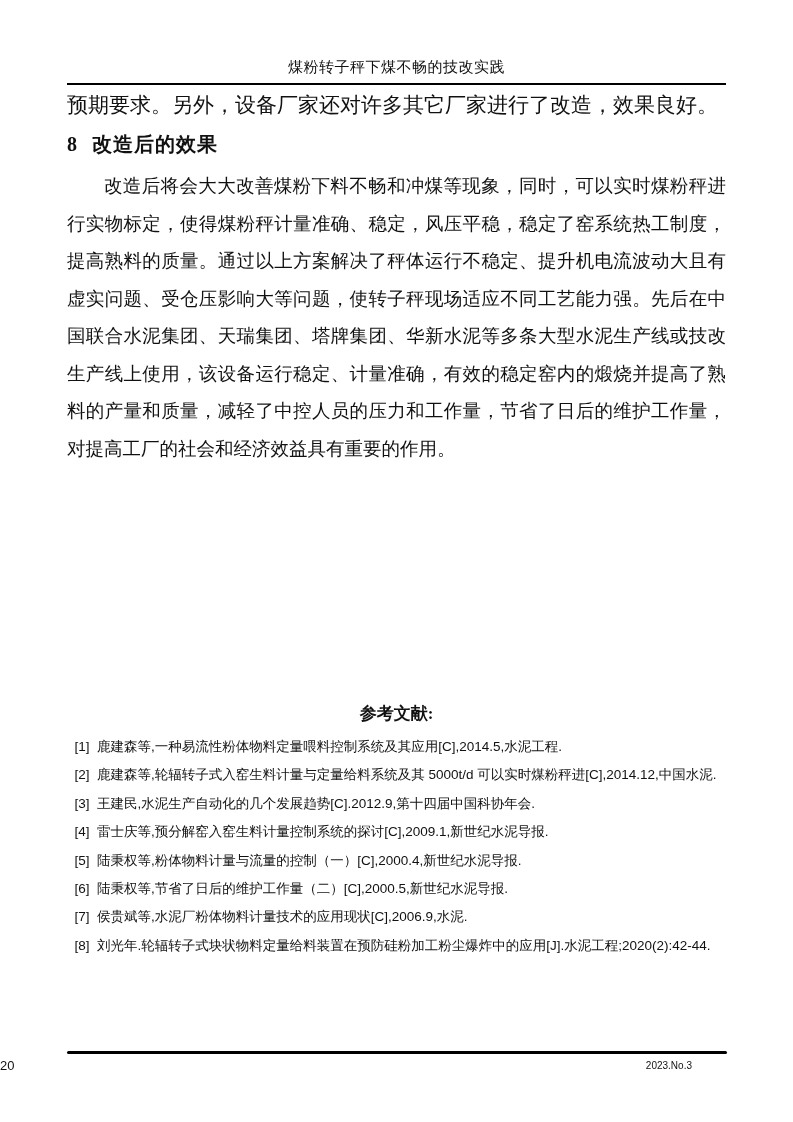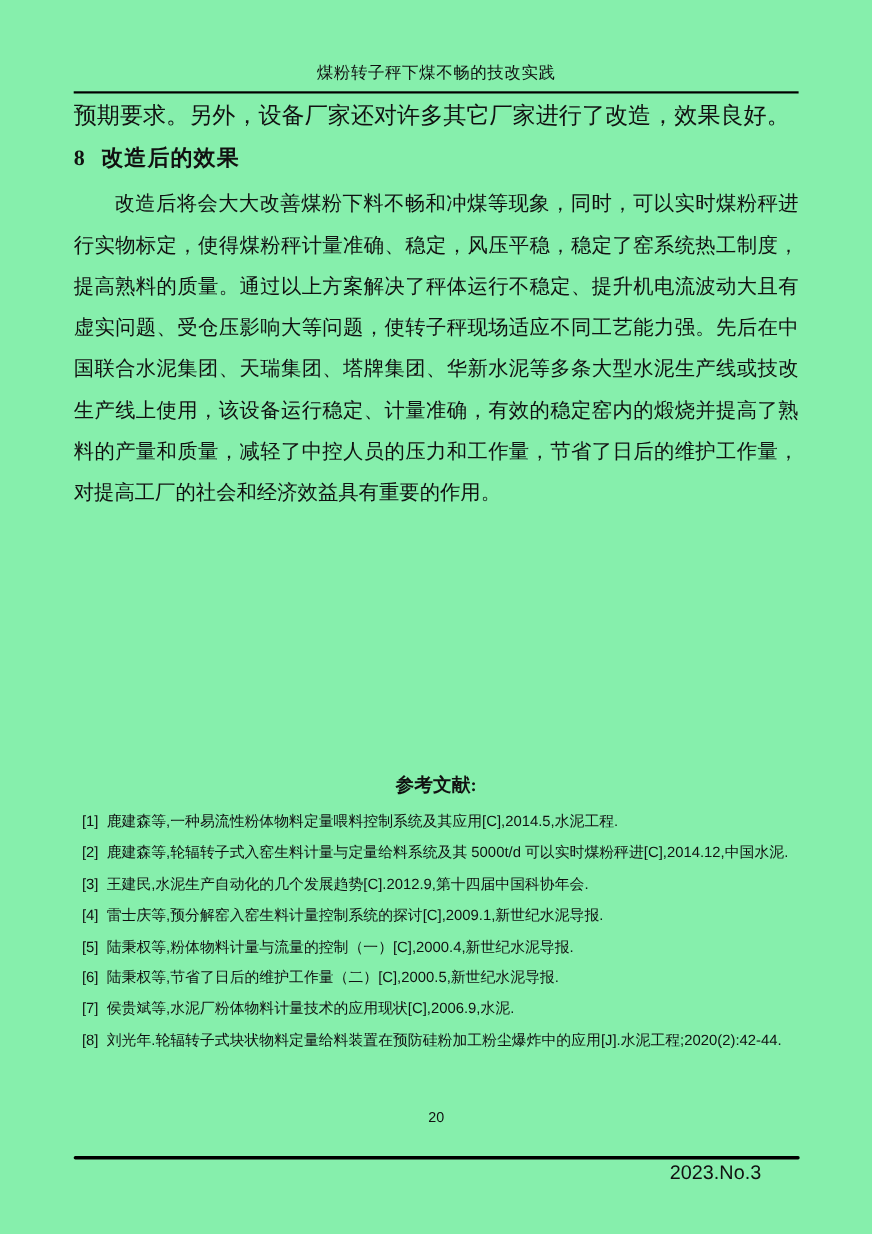--- a/index.html
+++ b/index.html
@@ -5,21 +5,21 @@
   html, body {
     margin: 0;
     padding: 0;
     background: #e8e8e8;
   }
   .page {
     position: relative;
     width: 793px;
     height: 1122px;
     margin: 0 auto;
-    background: #86efac;
+    background: #ffffff;
     color: #111111;
     font-family: "Liberation Serif", "DejaVu Serif", serif;
     overflow: hidden;
   }
   
   .doc-header {
     margin: 0 67px;
     padding-top: 57px;
     padding-bottom: 5px;
     border-bottom: 2px solid #000000;
@@ -96,34 +96,33 @@
     position: absolute;
     left: 67px;
     right: 66px;
     top: 1051px;
     height: 3px;
     background: #000000;
     border-radius: 2px;
   }
   .footer-page-number {
     position: absolute;
-    top: 1007px;
+    top: 1057px;
     left: 0;
     width: 100%;
-    text-align: center;
     font-family: "Liberation Sans", "DejaVu Sans", sans-serif;
     font-size: 13px;
     line-height: 18px;
   }
   .footer-issue {
     position: absolute;
     top: 1057px;
     right: 101px;
     font-family: "Liberation Sans", "DejaVu Sans", sans-serif;
-    font-size: 18px;
+    font-size: 10px;
     line-height: 18px;
   }
 </style>
 </head>
 <body>
 
 <div class="page">
 
   <div class="doc-header">
     <div class="doc-header-title">煤粉转子秤下煤不畅的技改实践</div>

